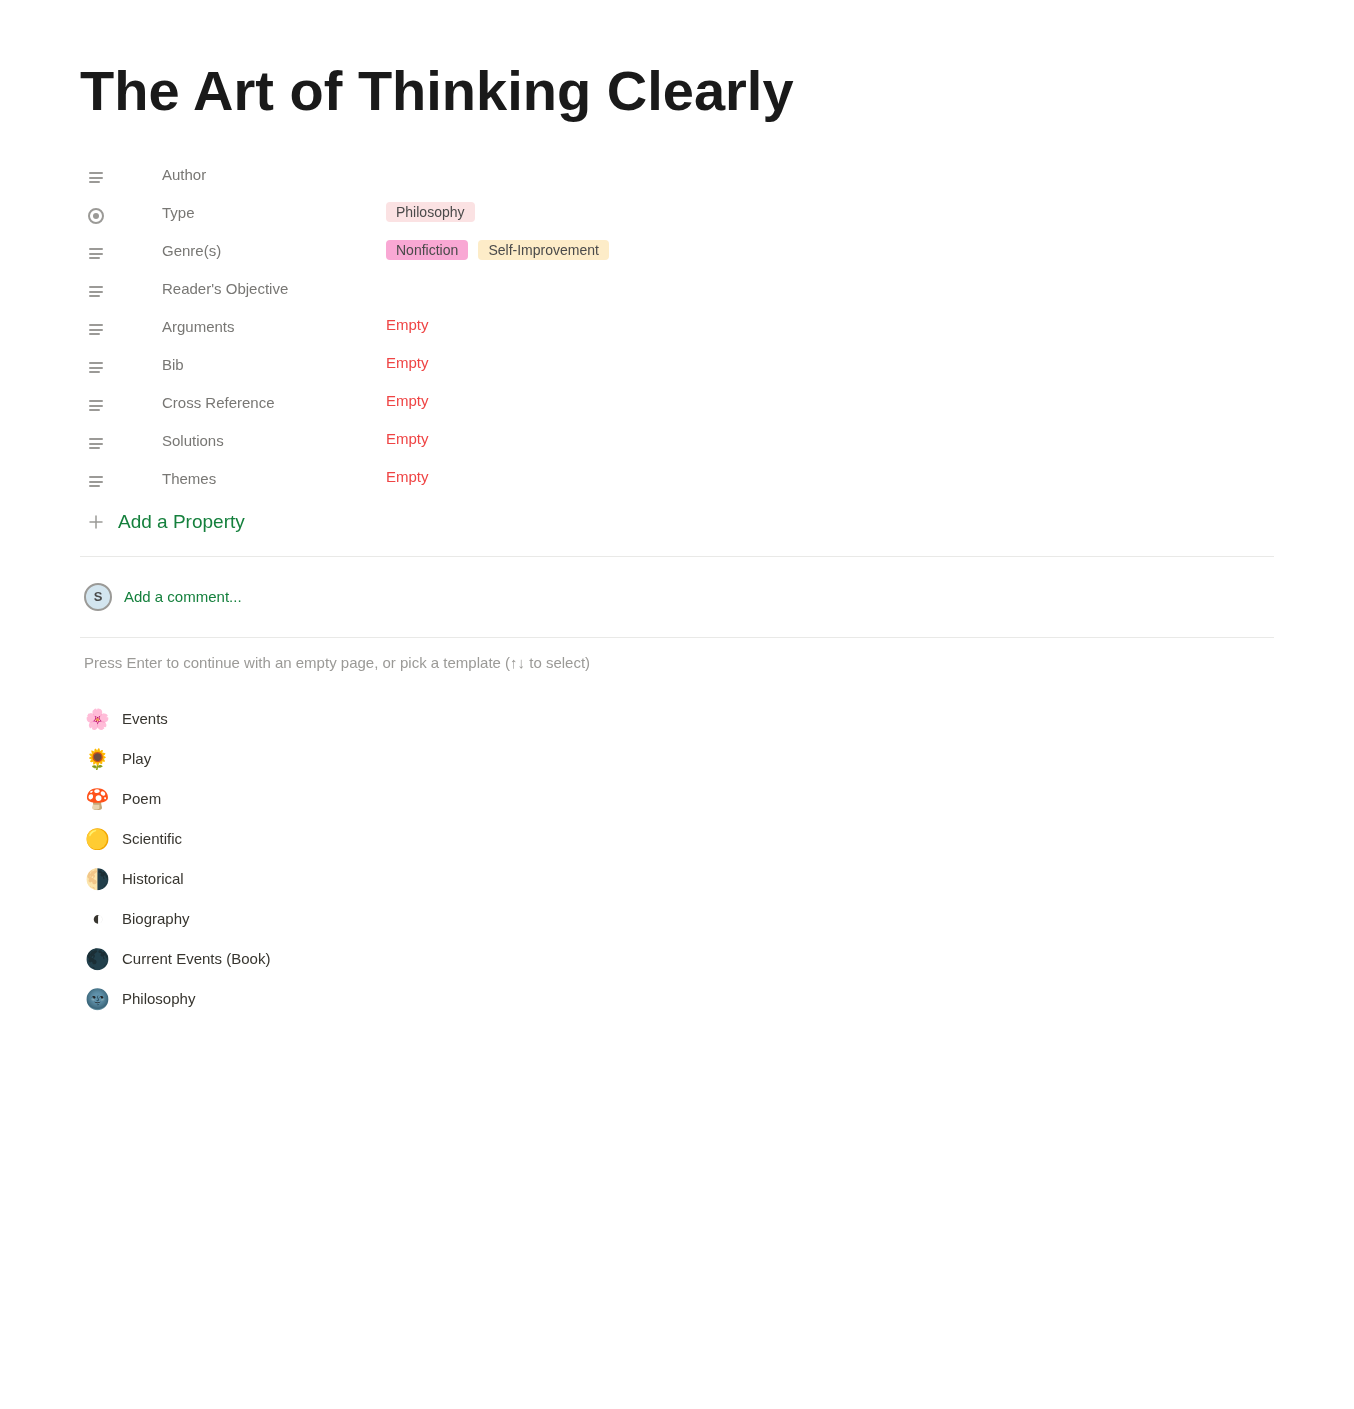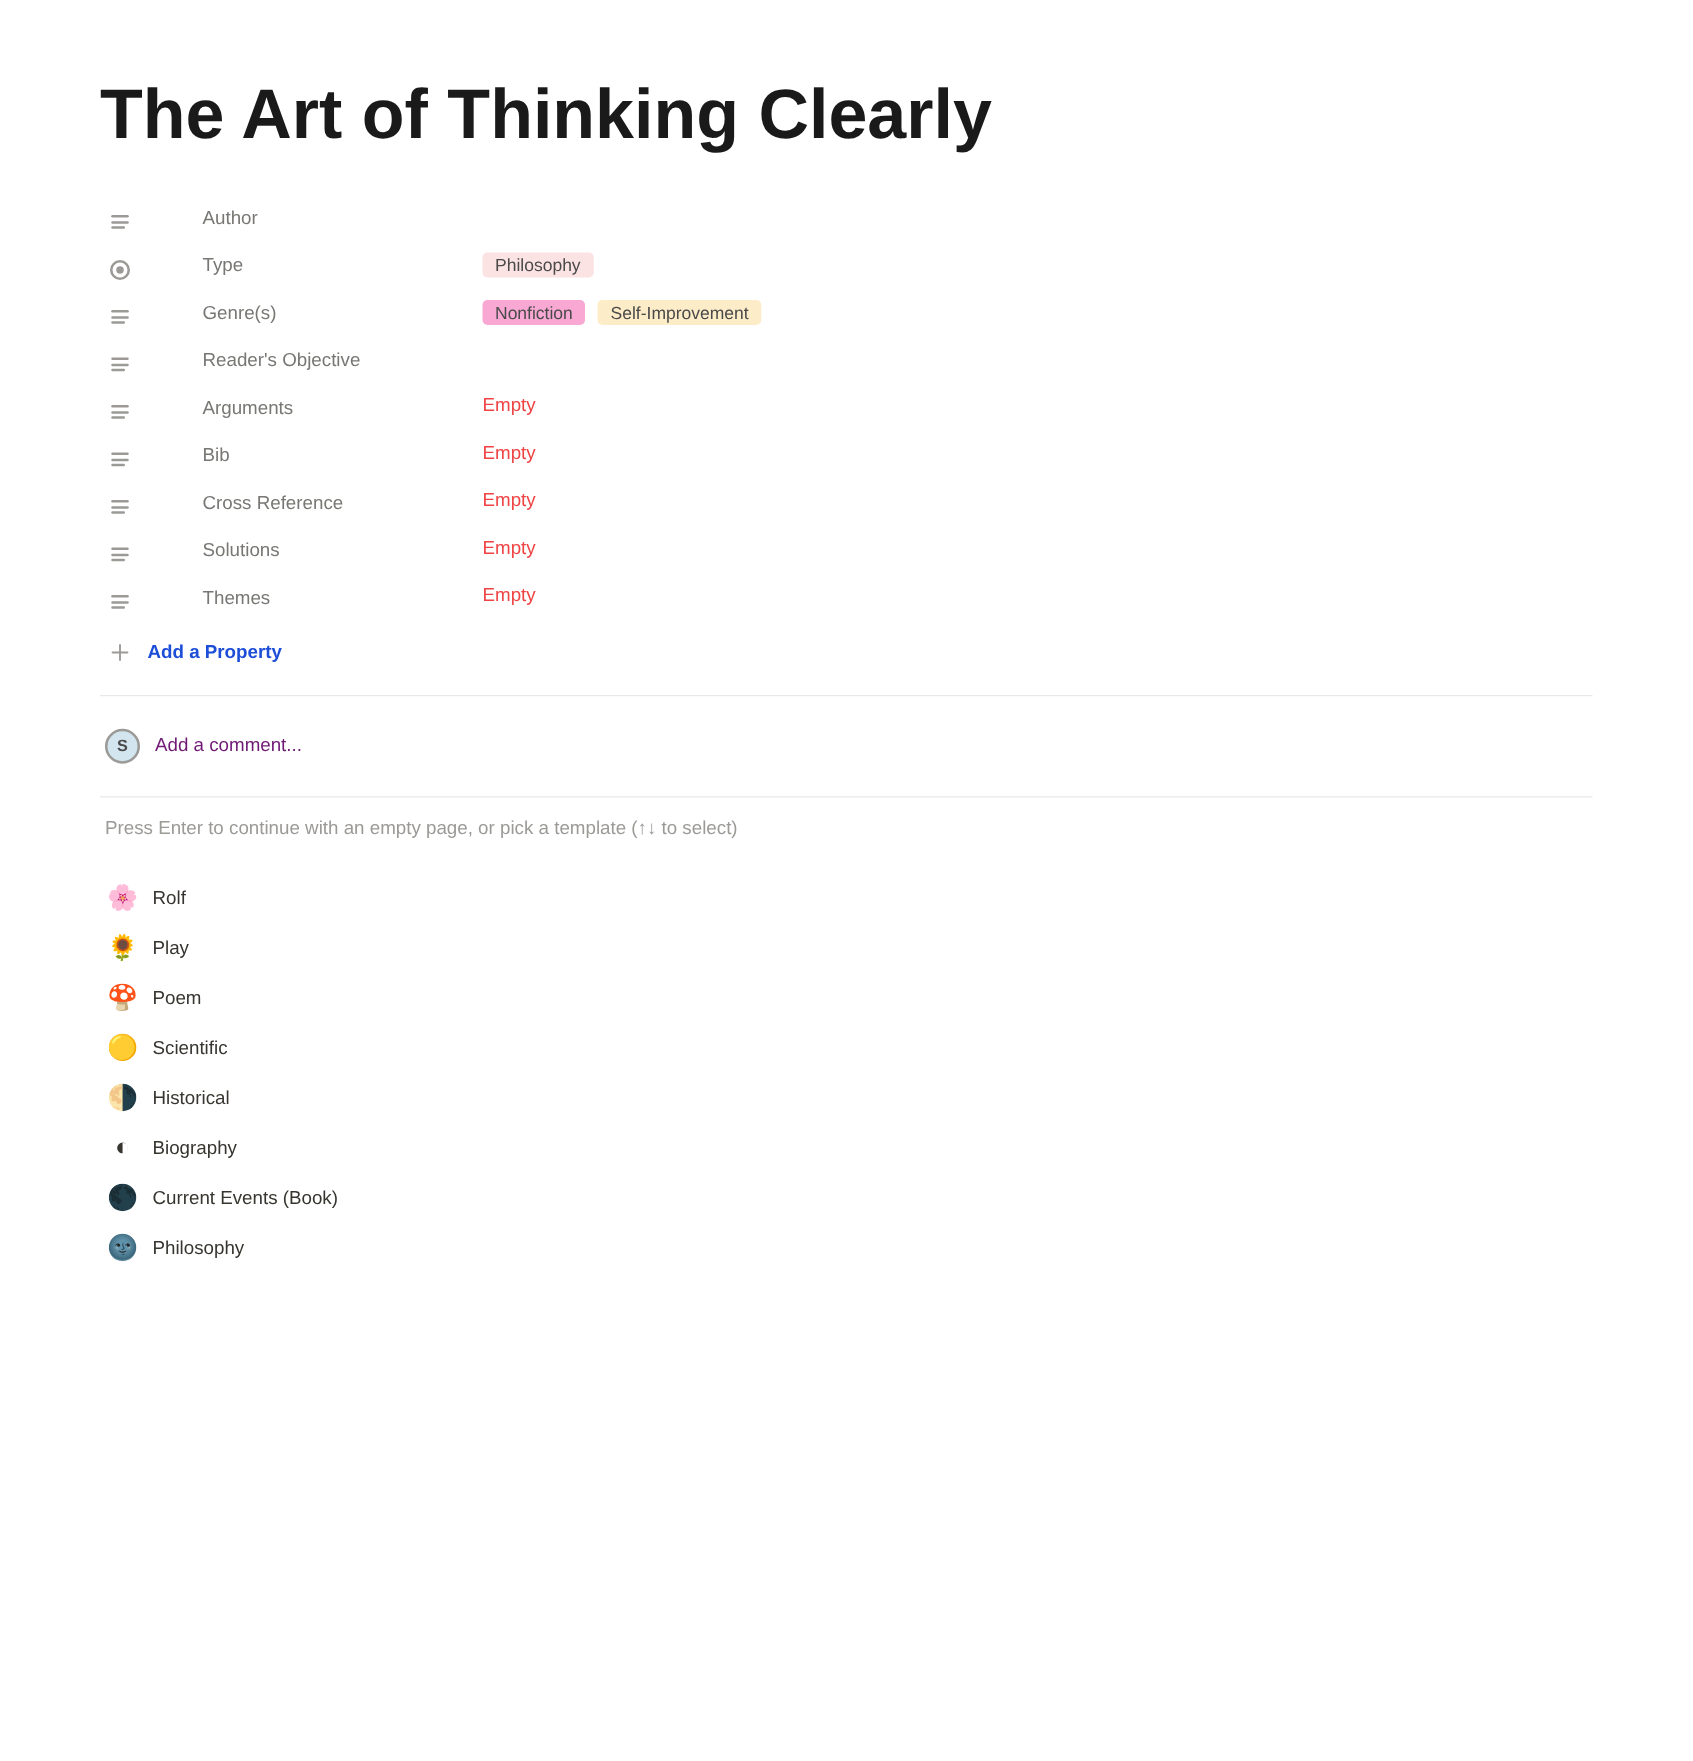--- a/index.html
+++ b/index.html
@@ -113,25 +113,24 @@
 
     .reader-objective div {
       margin-bottom: 2px;
     }
 
     .add-property-row {
       display: flex;
       align-items: center;
       padding: 6px 4px;
       cursor: pointer;
-      color: #1d4ed8;
-      font-size: 15px;
+      color: #15803d;
+      font-size: 19px;
       border-radius: 4px;
       margin-top: 4px;
-      font-weight: bold;
     }
 
     .add-property-icon {
       width: 24px;
       height: 24px;
       display: flex;
       align-items: center;
       justify-content: center;
       margin-right: 10px;
     }
@@ -159,21 +158,21 @@
       align-items: center;
       justify-content: center;
       font-size: 13px;
       font-weight: 600;
       color: #4a4a4a;
       margin-right: 12px;
       flex-shrink: 0;
     }
 
     .comment-placeholder {
-      color: #701a75;
+      color: #15803d;
       font-size: 15px;
     }
 
     .template-hint {
       color: #9b9a97;
       font-size: 15px;
       margin-bottom: 28px;
       padding: 0 4px;
     }
 
@@ -353,21 +352,21 @@
   <span class="comment-placeholder">Add a comment...</span>
 </div>
 
 <div class="divider"></div>
 
 <p class="template-hint">Press Enter to continue with an empty page, or pick a template (↑↓ to select)</p>
 
 <ul class="template-list">
 <li class="template-item">
       <span class="template-emoji">🌸</span>
-      <span>Rolf</span>
+      <span>Events</span>
     </li>
     <li class="template-item">
       <span class="template-emoji">🌻</span>
       <span>Play</span>
     </li>
     <li class="template-item">
       <span class="template-emoji">🍄</span>
       <span>Poem</span>
     </li>
     <li class="template-item">

